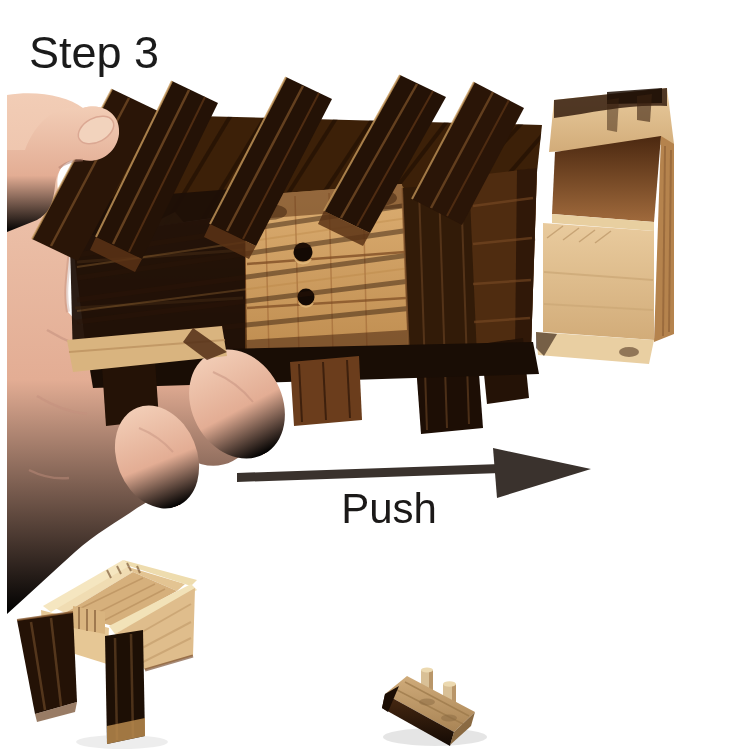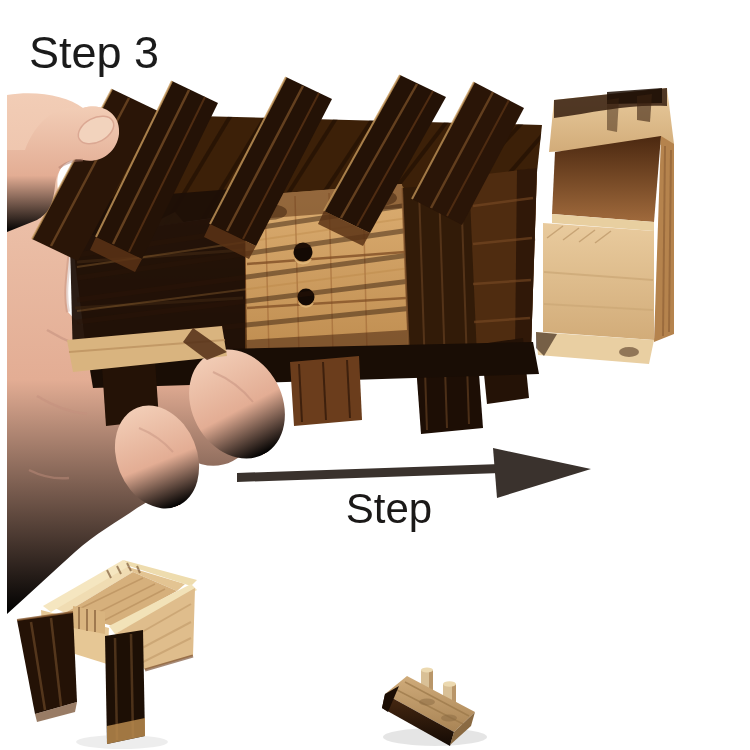--- a/index.html
+++ b/index.html
@@ -333,14 +333,14 @@
           <line x1="398" y1="682" x2="462" y2="716"></line>
       </g>
       <ellipse cx="420" cy="702" rx="8" ry="3.5" fill="#8a6a42" opacity="0.5"></ellipse>
       <ellipse cx="442" cy="718" rx="8" ry="3.5" fill="#8a6a42" opacity="0.5"></ellipse>
       <polygon points="378,694 447,732 443,746 375,708" fill="url(#gDarkBand)"></polygon>
       <polygon points="468,712 447,732 443,745 464,726" fill="#8a6a42"></polygon>
       <polygon points="378,694 392,686 381,712 375,708" fill="#1c0e05"></polygon>
     </g>
   </svg>
 
-  <div class="push-label">Step</div>
+  <div class="push-label">Push</div>
 </div>
 
 </body></html>

